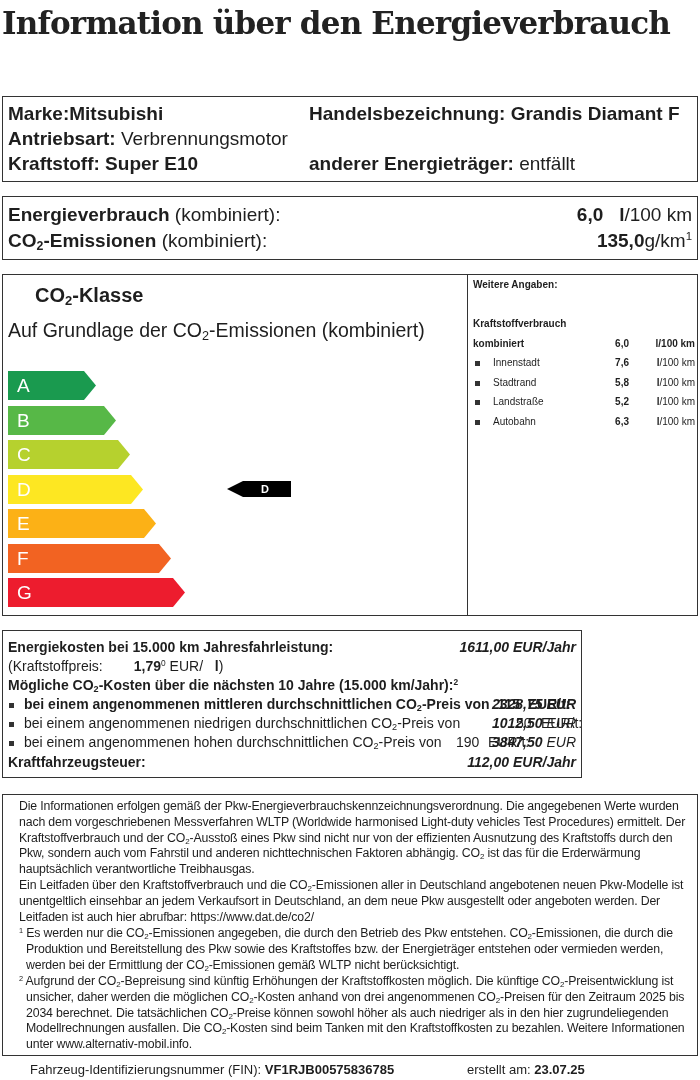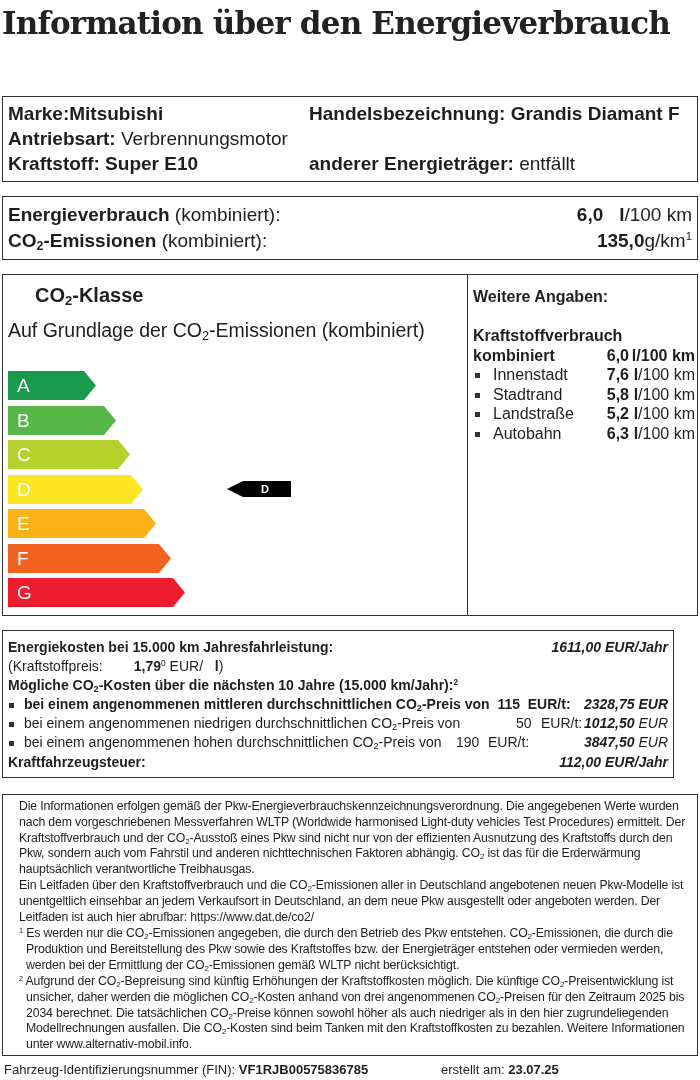--- a/index.html
+++ b/index.html
@@ -32,41 +32,41 @@
   .klasse { left: 2px; top: 274px; width: 696px; height: 342px; }
   .klasse .divider { position: absolute; left: 464px; top: 0; bottom: 0; border-left: 1px solid #333; }
   .k-title { position: absolute; left: 5px; top: 8px; font-size: 20px; font-weight: bold; line-height: 24px; margin-left: 27px; }
   .k-sub { position: absolute; left: 5px; top: 33px; font-size: 19.5px; line-height: 26px; margin-top: 9px; }
   .bars { position: absolute; left: 5px; top: 96px; }
   .bar { position: absolute; left: 0; height: 29px; }
   .bar .lbl { position: absolute; left: 9px; top: 2px; color: #fff; font-size: 19px; line-height: 26px; }
   .marker { position: absolute; left: 224px; top: 207px; width: 64px; height: 16px; }
   .marker .lbl { position: absolute; left: 28px; top: 0; width: 20px; text-align: center; color: #fff; font-size: 11px; font-weight: bold; line-height: 16px; }
 
-  .more { position: absolute; left: 470px; top: 12px; width: 222px; font-size: 16px; line-height: 19.5px; }
+  .more { position: absolute; left: 470px; top: 0; width: 222px; font-size: 10px; line-height: 19.5px; }
   .more .h { font-weight: bold; }
   .more .line { position: relative; height: 19.5px; white-space: nowrap; }
   .more .num { position: absolute; left: 126px; width: 30px; text-align: right; font-weight: bold; }
   .more .unit { position: absolute; right: 0; }
   .more .bullet { position: absolute; left: 2px; top: 8px; width: 5px; height: 5px; background: #333; }
   .more .itm { position: absolute; left: 20px; }
 
   
-  .costs { left: 2px; top: 630px; width: 672px; height: 148px; padding-left: 20px; }
+  .costs { left: 2px; top: 630px; width: 580px; height: 148px; padding-left: 20px; }
   .costs .line { position: absolute; left: 5px; right: 5px; font-size: 14px; line-height: 19px; white-space: nowrap; }
   .costs .r { position: absolute; right: 0; top: 0; font-style: italic; }
   .costs .bullet { position: absolute; left: 1px; top: 8px; width: 5px; height: 5px; background: #333; }
   .costs .txt { position: absolute; left: 16px; }
 
   
   .legal { left: 2px; top: 794px; width: 696px; height: 262px; }
   .legal p { position: absolute; left: 16px; right: 4px; font-size: 12.3px; line-height: 15.8px; letter-spacing: -0.15px; }
   .legal .ind { padding-left: 7px; text-indent: -7px; }
 
-  .footer { position: absolute; top: 1062px; font-size: 13px; line-height: 16px; white-space: nowrap; }
+  .footer { position: absolute; top: 1062px; font-size: 13px; line-height: 16px; white-space: nowrap; margin-left: 26px; }
 </style>
 </head>
 <body>
 
 <div class="title">
   <div>Information über den Energieverbrauch</div>
 </div>
 
 <div class="box vehicle">
   <div class="row" style="top:6px">

